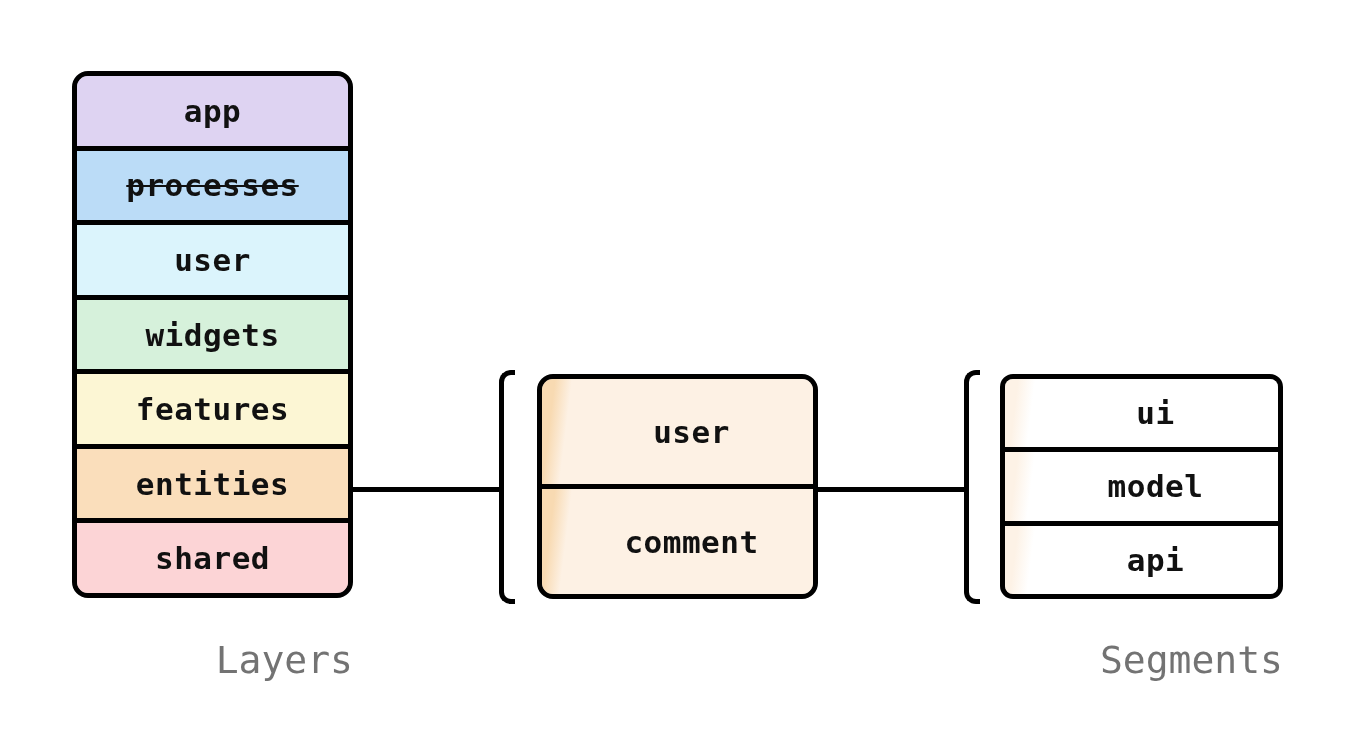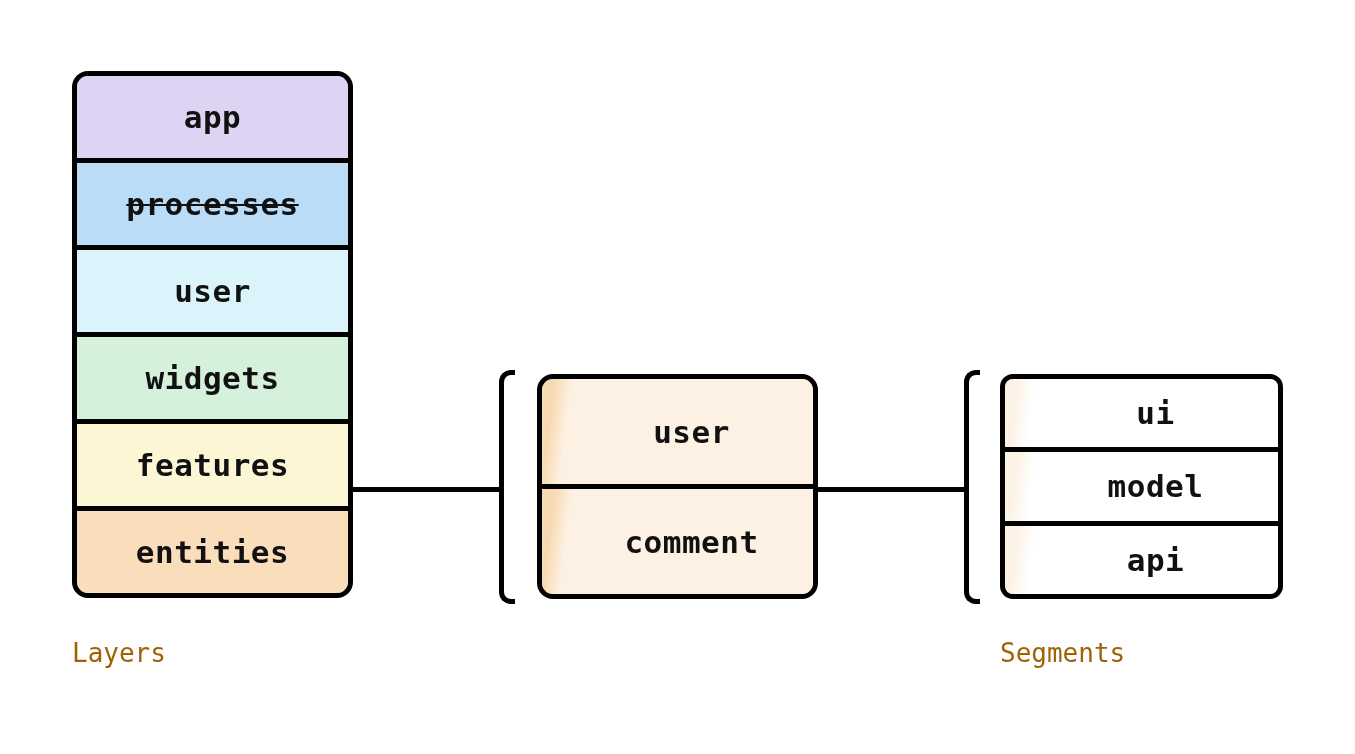--- a/index.html
+++ b/index.html
@@ -81,24 +81,24 @@
     border-bottom-left-radius: 12px;
     background: transparent;
   }
   #bracket-slices   { left: 499px; }
   #bracket-segments { left: 964px; }
 
   
   .caption {
     position: absolute;
     top: 638px;
-    font-size: 26px;
+    font-size: 38px;
     font-weight: normal;
-    text-align: left;
-    color: #a16207;
+    text-align: right;
+    color: #737373;
     white-space: nowrap;
   }
   #caption-layers   { left: 72px;   width: 281px; }
   #caption-slices   { left: 537px;  width: 281px; }
   #caption-segments { left: 1000px; width: 283px; }
 </style>
 </head>
 <body>
 
 <div class="canvas">
@@ -114,20 +114,23 @@
       <span class="row-label">user</span>
     </div>
     <div class="row" style="--bg: #d6f1db;">
       <span class="row-label">widgets</span>
     </div>
     <div class="row" style="--bg: #fcf6d4;">
       <span class="row-label">features</span>
     </div>
     <div class="row" style="--bg: #fadebb;">
       <span class="row-label">entities</span>
+    </div>
+    <div class="row" style="--bg: #fcd4d6;">
+      <span class="row-label">shared</span>
     </div>
   </div>
 
   <div class="connector" id="connector-1"></div>
 
   <div class="bracket" id="bracket-slices"></div>
 
   <div class="block" id="slices-block">
     <div class="row striped" style="--bg: #fdf1e4; --strip: #f8dab2;">
       <span class="row-label">user</span>

